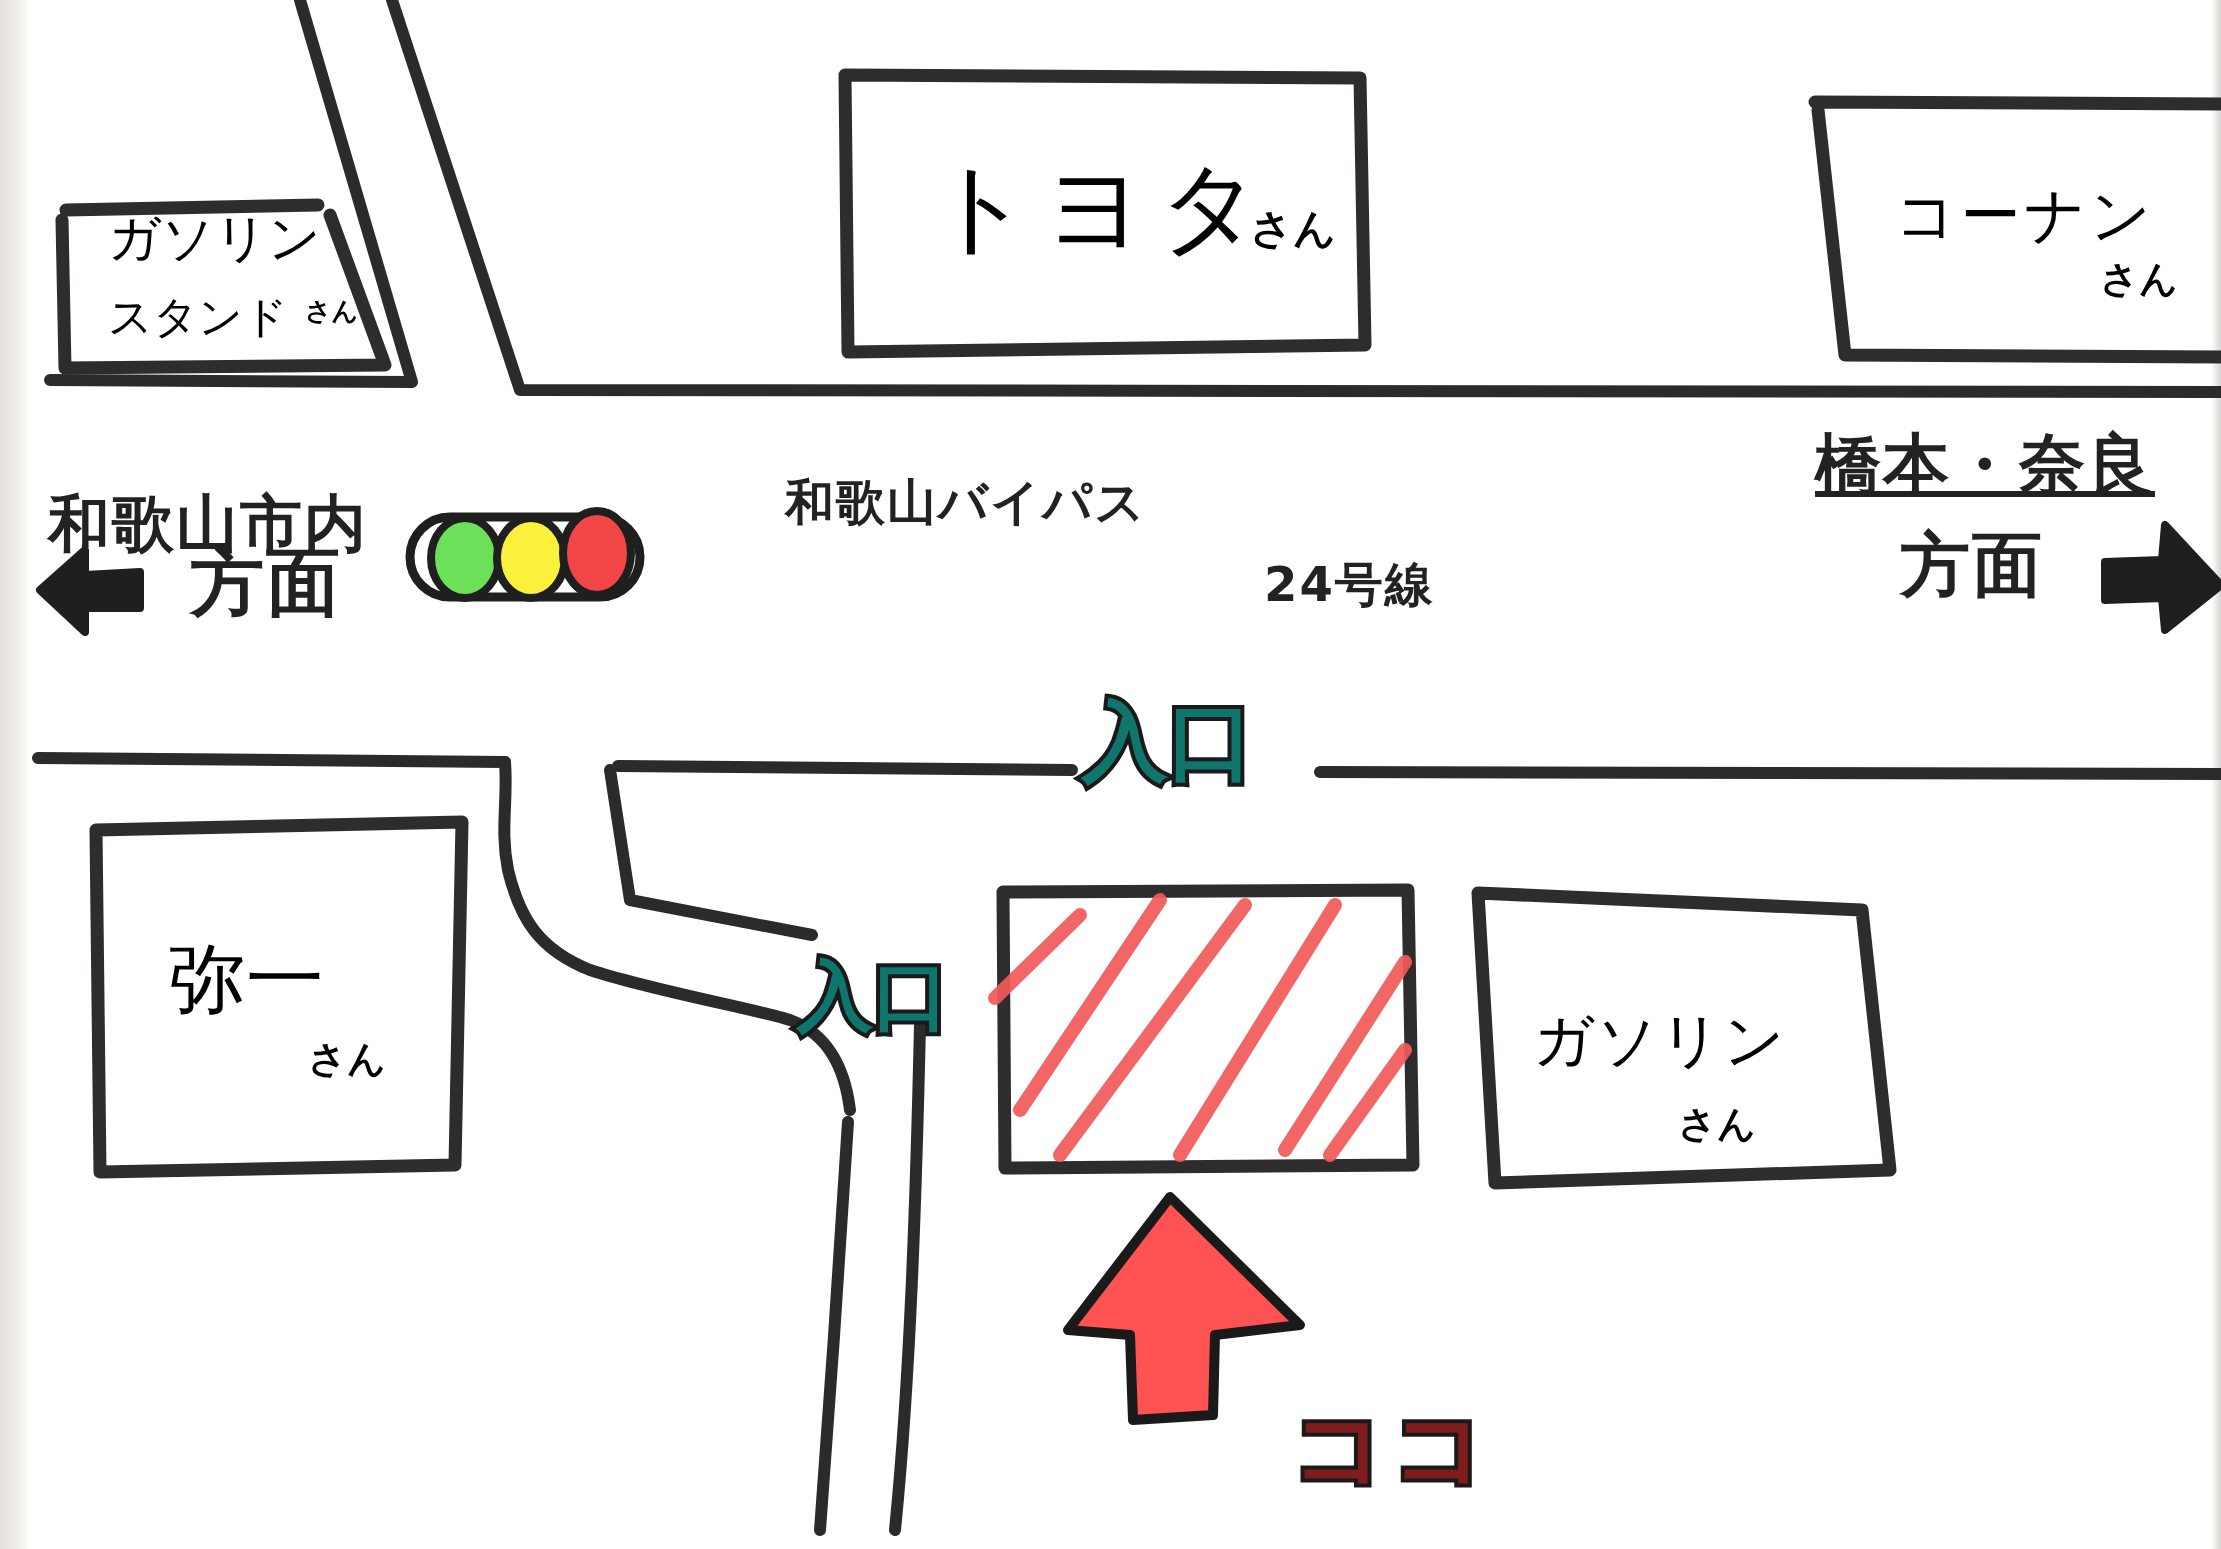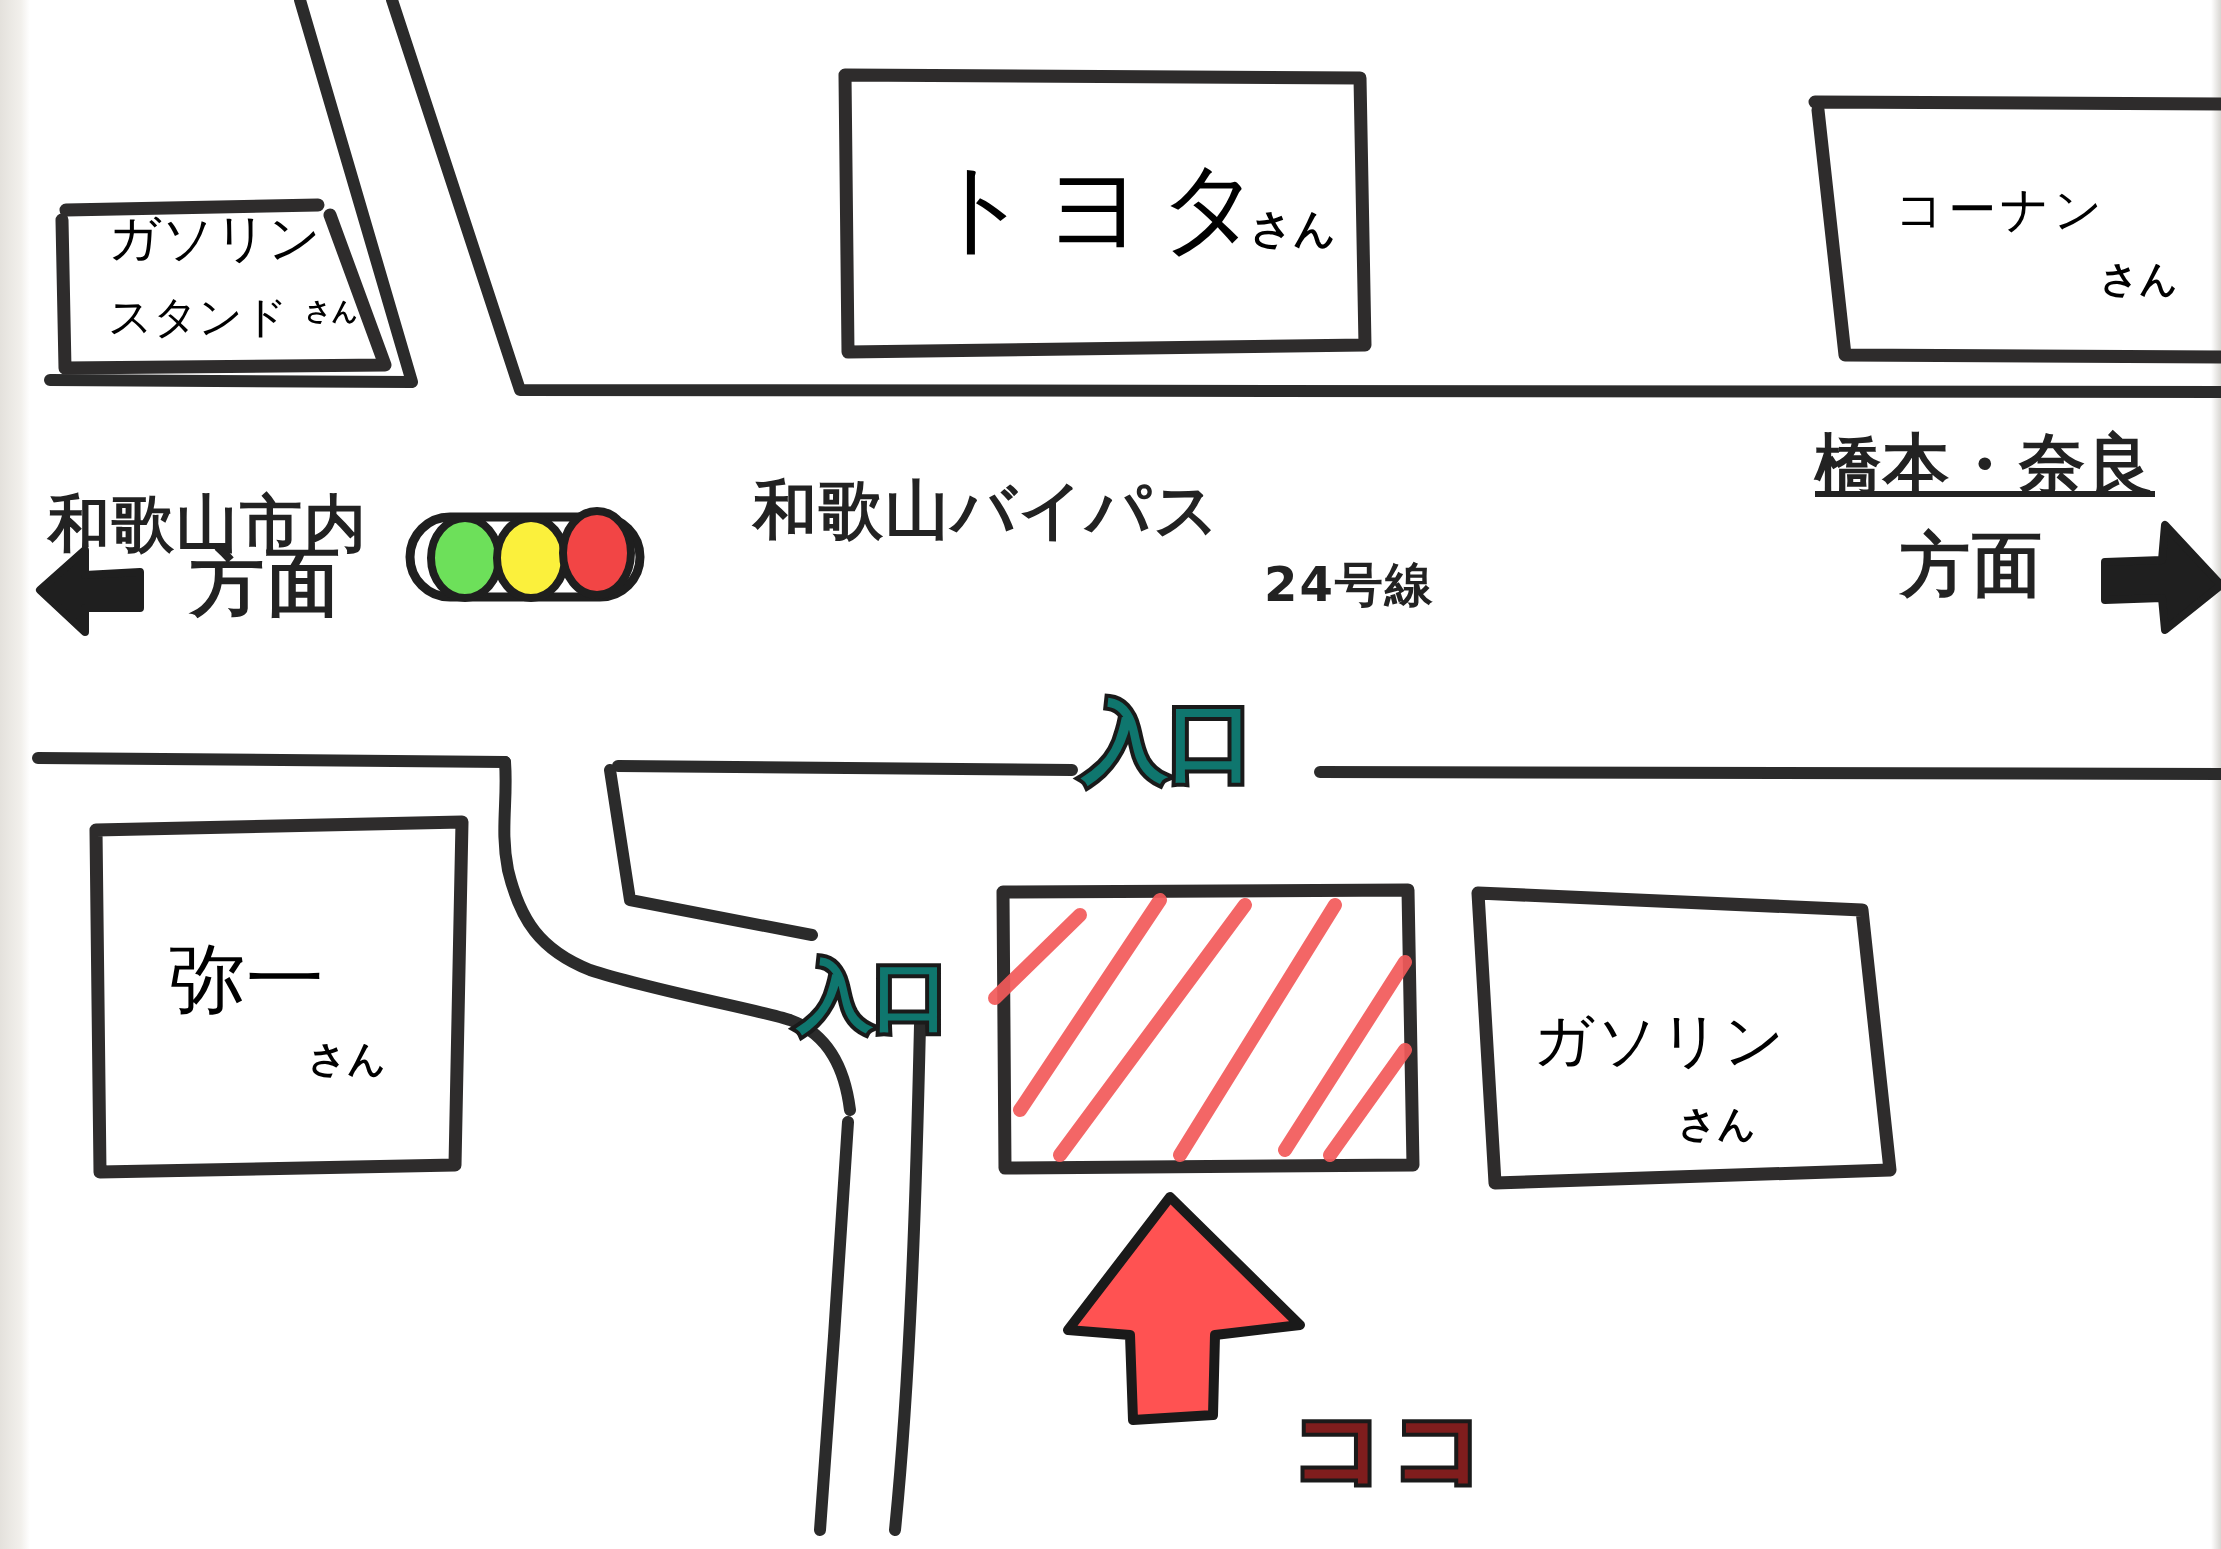--- a/index.html
+++ b/index.html
@@ -74,30 +74,30 @@
   <path d="M1170 1197 L1068 1330 L1130 1335 L1133 1420 L1213 1415 L1215 1335 L1300 1325 Z" fill="#ff5252" stroke="#1a1a1a" stroke-width="10" stroke-linejoin="round"></path>
 </svg>
 
 <div class="label store-name" style="left:108px; top:212px; font-size:52px;">ガソリン</div>
 <div class="label store-name" style="left:108px; top:295px; font-size:44px;">スタンド</div>
 <div class="label san" style="left:305px; top:298px; font-size:26px;">さん</div>
 
 <div class="label store-name" style="left:930px; top:158px; font-size:100px; letter-spacing:12px;">トヨタ</div>
 <div class="label san" style="left:1250px; top:208px; font-size:42px;">さん</div>
 
-<div class="label store-name" style="left:1895px; top:185px; font-size:48px; letter-spacing:4px;text-align:right;">コーナン</div>
+<div class="label store-name" style="left:1895px; top:185px; font-size:60px; letter-spacing:4px;text-align:right;">コーナン</div>
 <div class="label san" style="left:2100px; top:260px; font-size:38px;">さん</div>
 
 <div class="label store-name" style="left:168px; top:940px; font-size:78px;">弥一</div>
 <div class="label san" style="left:308px; top:1040px; font-size:38px;">さん</div>
 
 <div class="label store-name" style="left:1533px; top:1010px; font-size:60px; letter-spacing:2px;">ガソリン</div>
 <div class="label san" style="left:1678px; top:1105px; font-size:38px;">さん</div>
 
-<div class="label hand" style="left:753px; top:478px; font-size:64px;">和歌山バイパス</div>
+<div class="label hand" style="left:785px; top:478px; font-size:49px;">和歌山バイパス</div>
 <div class="label hand" style="left:1264px; top:560px; font-size:48px;">24号線</div>
 
 <div class="label hand" style="left:48px; top:445px; font-size:62px;margin-top:48px;">和歌山市内</div>
 <div class="label hand" style="left:190px; top:545px; font-size:74px;">方面</div>
 <div class="label hand" style="left:1815px; top:432px; font-size:66px;text-decoration:underline;">橋本・奈良</div>
 <div class="label hand" style="left:1900px; top:530px; font-size:70px;">方面</div>
 
 <div class="entry" style="left:1082px; top:698px; font-size:86px;">入口</div>
 <div class="entry" style="left:797px; top:958px; font-size:76px;">入口</div>
 

